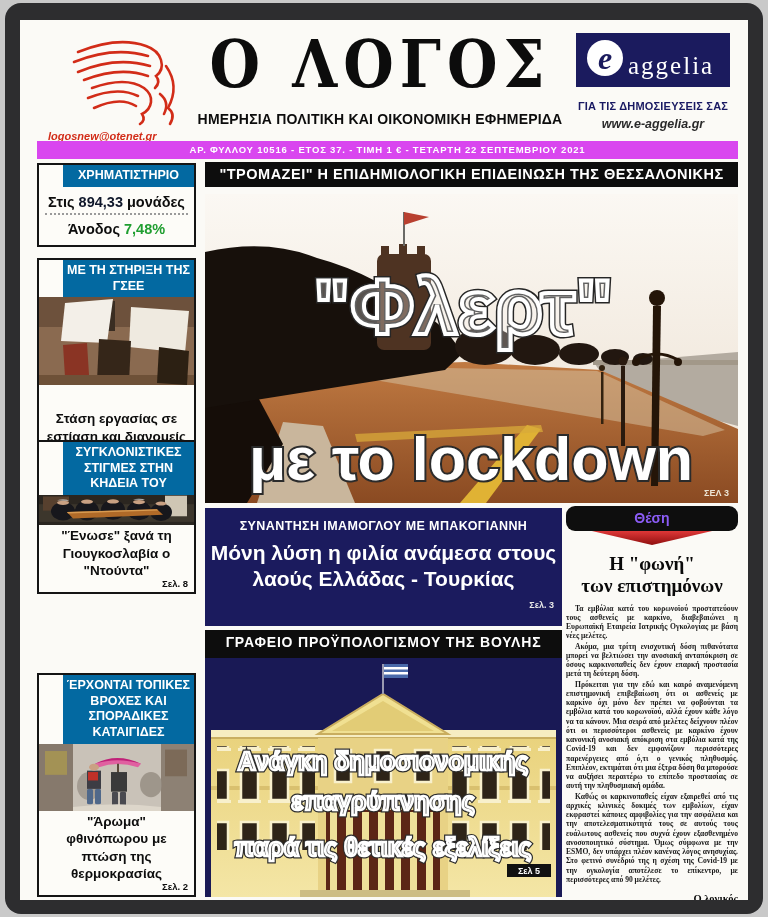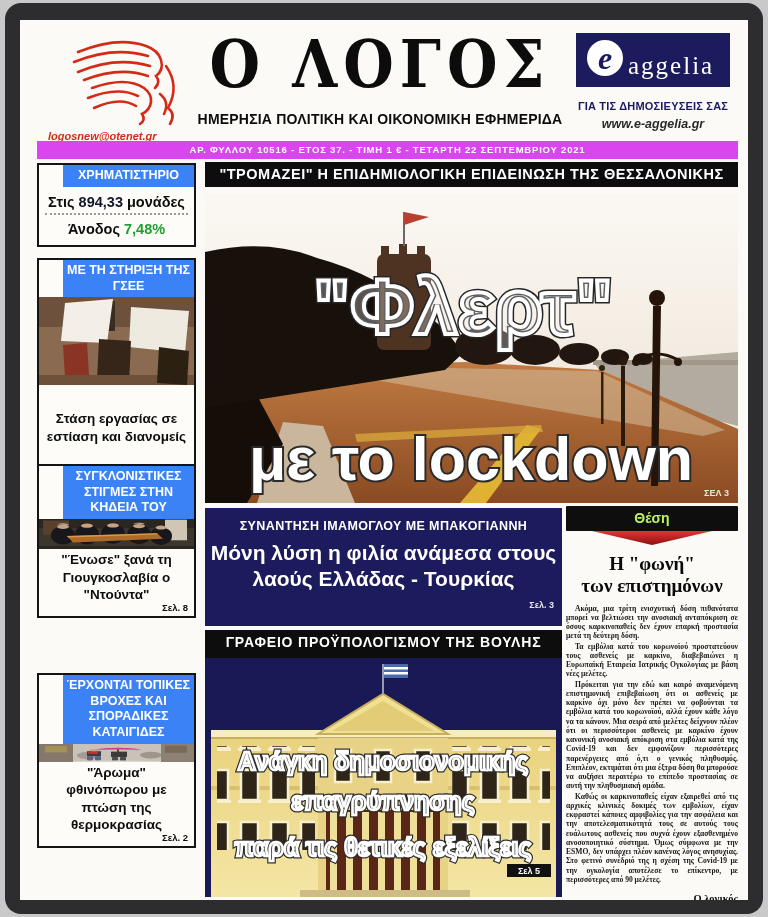--- a/index.html
+++ b/index.html
@@ -28,53 +28,53 @@
   .issue-bar{position:absolute;left:17px;top:121px;width:701px;height:18px;background:#d946ef;
              color:#fff;font-size:9.5px;font-weight:bold;text-align:center;line-height:18px;
              letter-spacing:.8px;}
   .top-banner{position:absolute;left:185px;top:142px;width:533px;height:25px;background:#0d0d0d;
               color:#fff;font-size:14.5px;font-weight:bold;text-align:center;line-height:25px;
               letter-spacing:.5px;white-space:nowrap;}
 
   
   .side-box{position:absolute;left:17px;width:159px;border:2px solid #141414;background:#fdfcf8;
             box-sizing:border-box;display:flex;flex-direction:column;}
-  .side-head{background:#3b82f6;color:#fff;font-weight:bold;font-size:12.5px;line-height:1.25;
+  .side-head{background:#0369a1;color:#fff;font-weight:bold;font-size:12.5px;line-height:1.25;
              text-align:center;padding:3px 2px;margin-left:24px;}
   .side-img{display:block;width:100%;}
   .side-caption{flex:1;display:flex;align-items:center;justify-content:center;text-align:center;
                 font-weight:bold;font-size:13.5px;line-height:1.3;color:#0d0d0d;padding:2px 6px 12px;}
   .side-ref{position:absolute;right:6px;bottom:3px;font-weight:bold;font-size:9.5px;color:#0d0d0d;}
   .box-stock{top:143px;height:84px;}
   .stock-body{flex:1;display:flex;flex-direction:column;justify-content:space-evenly;
               text-align:center;font-weight:bold;font-size:14.5px;color:#0d0d0d;padding:2px 6px;}
   .stock-l1{padding-bottom:3px;border-bottom:2px dotted #9a9a9a;}
   .val-red{color:#0f172a;}
   .val-green{color:#1f9e30;}
   .box-strike{top:238px;height:224px;}
-  .box-funeral{top:444px;height:154px;}
-  .box-weather{top:653px;height:175px;}
+  .box-funeral{top:420px;height:154px;}
+  .box-weather{top:653px;height:224px;}
 
   
   .lead-photo{position:absolute;left:185px;top:174px;width:533px;height:309px;overflow:hidden;}
   
   .navy-box{position:absolute;left:185px;top:488px;width:357px;height:118px;background:#1b1b5e;
             color:#fff;text-align:center;box-sizing:border-box;padding-top:11px;}
   .navy-kicker{font-size:12.5px;font-weight:bold;letter-spacing:.4px;}
   .navy-headline{font-size:21px;font-weight:bold;line-height:1.22;margin-top:7px;}
   .navy-ref{position:absolute;right:8px;bottom:16px;font-size:9px;font-weight:bold;color:#e8e8e8;}
 
   .budget-bar{position:absolute;left:185px;top:610px;width:357px;height:40px;background:#0d0d0d;
               color:#fff;font-size:14px;font-weight:bold;text-align:center;line-height:24px;
               letter-spacing:.8px;white-space:nowrap;}
   .parliament{position:absolute;left:185px;top:638px;width:357px;height:239px;overflow:hidden;}
 
   
   .opinion{position:absolute;left:546px;top:486px;width:172px;height:391px;}
-  .opinion-pill{background:#0e0e0e;border-radius:1px;height:25px;color:#bef264;font-size:14px;
+  .opinion-pill{background:#0e0e0e;border-radius:9px;height:25px;color:#8b5cf6;font-size:14px;
                 font-weight:bold;text-align:center;line-height:25px;position:relative;z-index:2;}
   .opinion-arrow{display:block;margin:-3px auto 0;position:relative;z-index:1;}
   .opinion-title{font-family:"Liberation Serif",serif;font-weight:900;font-size:19px;
                  line-height:1.15;text-align:center;color:#0a0a0a;margin-top:8px;}
   .opinion-body{margin-top:7px;}
   .opinion-body p{font-family:"Liberation Serif",serif;font-weight:bold;font-size:7.6px;
                   line-height:1.22;color:#191919;text-align:justify;text-indent:9px;
                   margin:0 0 1px 0;}
   .opinion-sig{font-family:"Liberation Serif",serif;font-weight:bold;font-size:10.5px;
                text-align:right;margin-top:9px;color:#0a0a0a;}
@@ -339,22 +339,22 @@
               <stop offset="1" stop-color="#8f0f0f"></stop>
           </linearGradient>
         </defs>
         <polygon points="2,0 148,0 75,17" fill="url(#redg)"></polygon>
       </svg>
       <div class="opinion-title">
         <div>Η "φωνή"</div>
         <div>των επιστημόνων</div>
       </div>
       <div class="opinion-body">
+        <p>Τα εμβόλια κατά του κορωνοϊού προστατεύουν τους ασθενείς με καρκίνο, διαβεβαιώνει η Ευρωπαϊκή Εταιρεία Ιατρικής Ογκολογίας με βάση νέες μελέτες.</p>
         <p>Ακόμα, μια τρίτη ενισχυτική δόση πιθανότατα μπορεί να βελτιώσει την ανοσιακή ανταπόκριση σε όσους καρκινοπαθείς δεν έχουν επαρκή προστασία μετά τη δεύτερη δόση.</p>
-        <p>Τα εμβόλια κατά του κορωνοϊού προστατεύουν τους ασθενείς με καρκίνο, διαβεβαιώνει η Ευρωπαϊκή Εταιρεία Ιατρικής Ογκολογίας με βάση νέες μελέτες.</p>
         <p>Πρόκειται για την εδώ και καιρό αναμενόμενη επιστημονική επιβεβαίωση ότι οι ασθενείς με καρκίνο όχι μόνο δεν πρέπει να φοβούνται τα εμβόλια κατά του κορωνοϊού, αλλά έχουν κάθε λόγο να τα κάνουν. Μια σειρά από μελέτες δείχνουν πλέον ότι οι περισσότεροι ασθενείς με καρκίνο έχουν κανονική ανοσιακή απόκριση στα εμβόλια κατά της Covid-19 και δεν εμφανίζουν περισσότερες παρενέργειες από ό,τι ο γενικός πληθυσμός. Επιπλέον, εκτιμάται ότι μια έξτρα δόση θα μπορούσε να αυξήσει περαιτέρω το επίπεδο προστασίας σε αυτή την πληθυσμιακή ομάδα.</p>
         <p>Καθώς οι καρκινοπαθείς είχαν εξαιρεθεί από τις αρχικές κλινικές δοκιμές των εμβολίων, είχαν εκφραστεί κάποιες αμφιβολίες για την ασφάλεια και την αποτελεσματικότητά τους σε αυτούς τους ευάλωτους ασθενείς που συχνά έχουν εξασθενημένο ανοσοποιητικό σύστημα. Όμως σύμφωνα με την ESMO, δεν υπάρχει πλέον κανένας λόγος ανησυχίας. Στο φετινό συνέδριό της η σχέση της Covid-19 με την ογκολογία αποτέλεσε το επίκεντρο, με περισσότερες από 90 μελέτες.</p>
       </div>
       <div class="opinion-sig">Ο λογικός</div>
     </div>
 
   </div>
 </div>
 
 </body></html>

